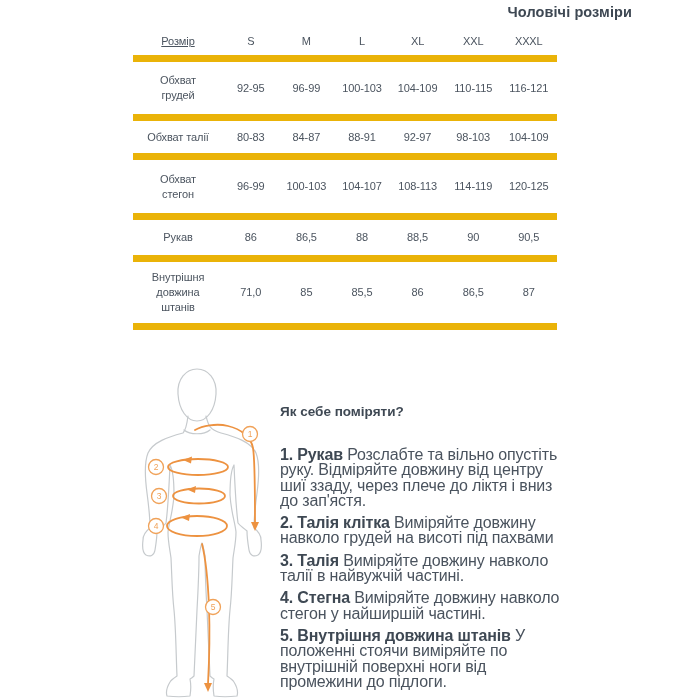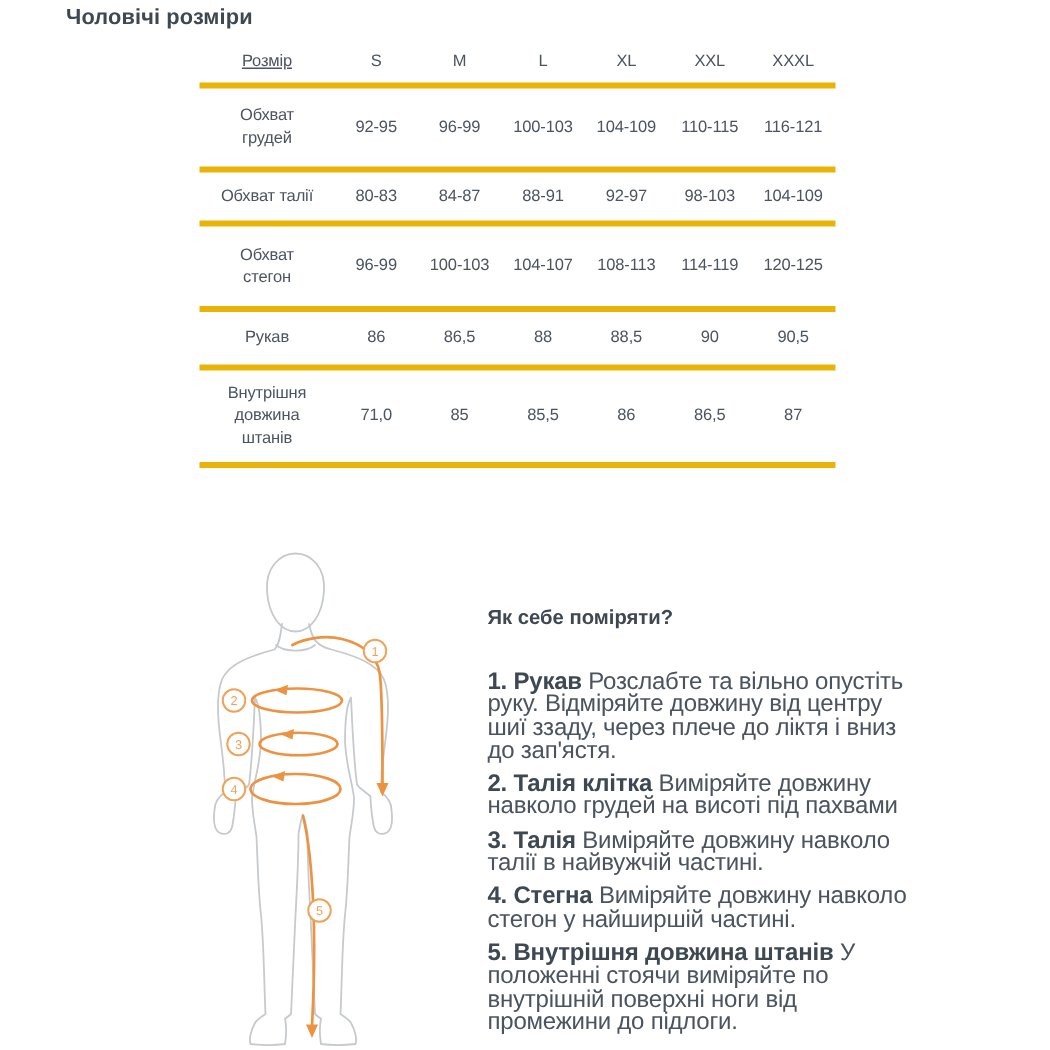--- a/index.html
+++ b/index.html
@@ -1,42 +1,42 @@
 <!DOCTYPE html>
 <html><head>
 <meta charset="utf-8">
 <style>
   html,body { margin:0; padding:0; background:#ffffff; }
   body { width:700px; height:700px; font-family:"Liberation Sans", sans-serif; }
   .page { position:relative; width:700px; height:700px; background:#fff; overflow:hidden; }
 
-  .title { position:absolute; top:4px; left:0; width:632px; text-align:left;
-           font-size:14.5px; font-weight:600; color:#3e4853; letter-spacing:0.1px;padding-left:44px; }
+  .title { position:absolute; top:4px; left:0; width:632px; text-align:right;
+           font-size:14.5px; font-weight:600; color:#3e4853; letter-spacing:0.1px; }
 
   
   .size-table { position:absolute; left:133px; top:28px; width:424px;
                 color:#4b545f; font-size:11px; }
   .t-row { display:grid; grid-template-columns:90px repeat(6, 55.6px);
-           border-bottom:4px solid #eab308; align-items:center; }
+           border-bottom:7px solid #eab308; align-items:center; }
   .t-row > div { text-align:center; white-space:pre-line; line-height:15px;
                  letter-spacing:-0.1px; }
   .h-hd { height:27px; }
   .h-r0 { height:65px; }
   .h-r1 { height:52px; }
   .h-r2 { height:32px; }
   .h-r3 { height:53px; }
   .h-r4 { height:35px; }
   .h-r5 { height:61px; }
   .underline { text-decoration:underline; }
 
   
   .figure { position:absolute; left:140px; top:360px; width:130px; height:340px; }
 
   
-  .howto { position:absolute; left:280px; top:404px; width:280px; color:#4a535e;margin-left:45px; }
+  .howto { position:absolute; left:280px; top:404px; width:280px; color:#4a535e; }
   .howto h2 { font-size:13.5px; font-weight:700; color:#3e4853; margin:0 0 28px 0; }
   .howto p { font-size:16px; line-height:15.3px; margin:0 0 7px 0; letter-spacing:-0.15px; }
   .howto b { font-weight:700; color:#3e4853; }
 </style>
 </head>
 <body>
 
 <div class="page">
 
   <div class="title">Чоловічі розміри</div>

